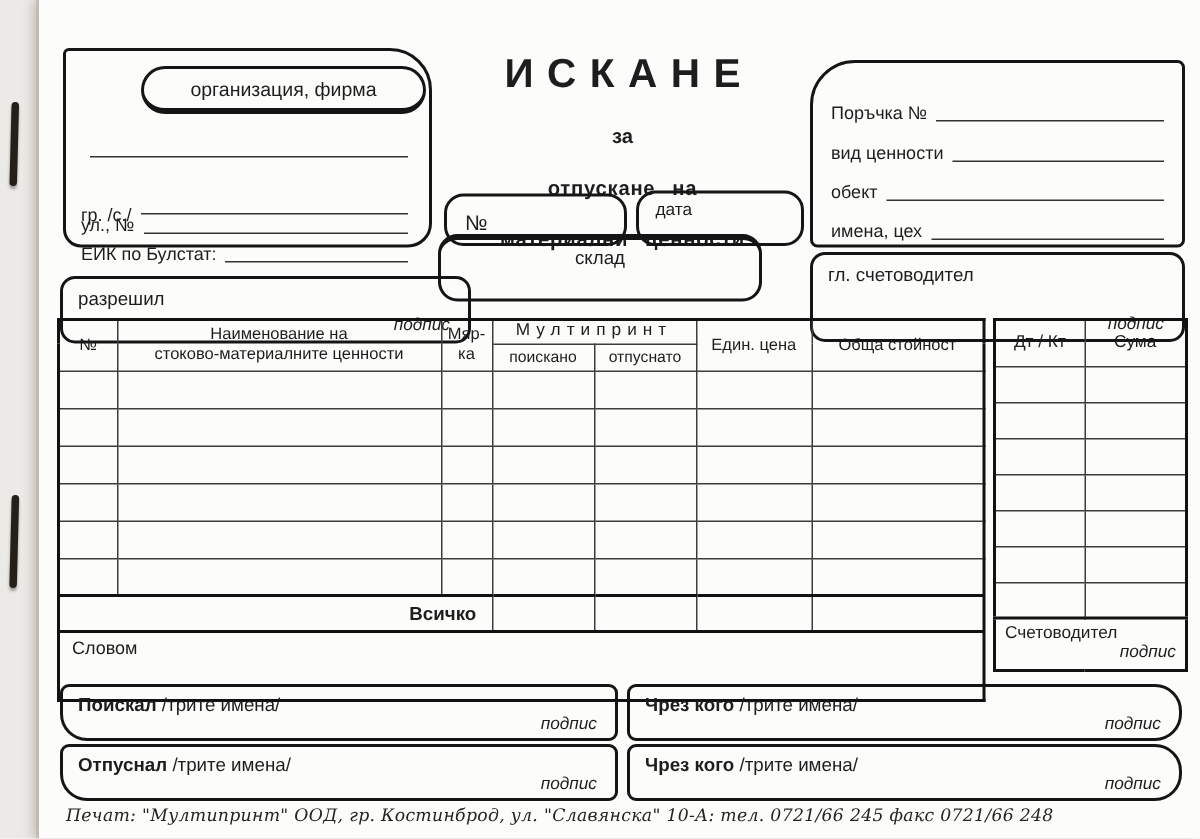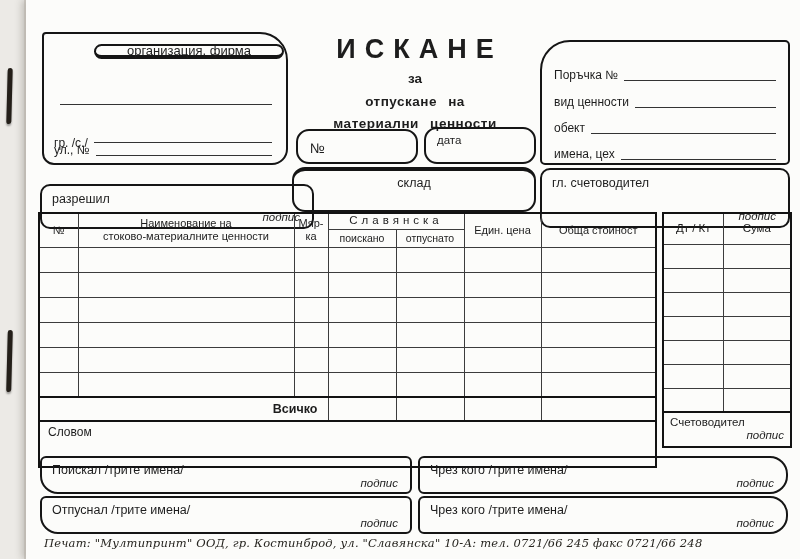--- a/index.html
+++ b/index.html
@@ -25,54 +25,54 @@
     box-shadow:0 2px 2px rgba(0,0,0,.35);
   }
   .staple.s1{top:68px;height:56px;}
   .staple.s2{top:330px;height:62px;}
 
   .fbox{position:absolute;border:2.5px solid #151515;background:transparent;}
 
   
   .org-box{left:42px;top:32px;width:246px;height:133px;border-radius:4px 28px 16px 12px;}
   .org-pill{
-    position:absolute;left:50px;top:10px;width:190px;height:15px;
+    position:absolute;left:50px;top:10px;width:190px;height:32px;
     border:2px solid #151515;border-bottom-width:4px;border-radius:17px;
     display:flex;align-items:center;justify-content:center;font-size:13px;
   }
   .org-uline0{position:absolute;left:16px;right:14px;top:70px;border-bottom:1.5px solid #333;}
   .f-row{position:absolute;display:flex;align-items:flex-end;font-size:12px;line-height:1;}
   .f-row .uline{flex:1;border-bottom:1.5px solid #333;margin-left:6px;}
   .org-box .f-row{left:10px;right:14px;height:19px;}
   .org-r1{top:99px;align-items:center;} .org-r2{top:103px;} .org-r3{top:122px;}
 
   
   .title-wrap{position:absolute;left:293px;top:36px;width:244px;text-align:center;}
   .title-main{font-size:27px;font-weight:bold;letter-spacing:9px;padding-left:9px;line-height:1;}
-  .title-sub{font-size:13.5px;font-weight:bold;line-height:1;margin-top:9px;}
+  .title-sub{font-size:13.5px;font-weight:bold;line-height:1;margin-top:21px;}
   .title-sub.sp{word-spacing:7px;letter-spacing:.5px;}
 
   
   .num-box{left:296px;top:129px;width:122px;height:35px;border-width:2px;border-radius:13px;}
   .num-box .lbl{position:absolute;left:12px;top:9px;font-size:14px;}
   .date-box{left:424px;top:127px;width:112px;height:37px;border-width:2px;border-radius:13px;}
   .date-box .lbl{position:absolute;left:11px;top:5px;font-size:11.5px;}
 
   
   .order-box{left:540px;top:40px;width:250px;height:125px;border-radius:30px 5px 5px 5px;}
   .order-box .f-row{left:12px;right:12px;height:19px;}
   .ord-r1{top:20px;} .ord-r2{top:47px;} .ord-r3{top:73px;} .ord-r4{top:99px;}
 
   
   .appr{border-radius:10px;}
   .appr .lbl{position:absolute;left:10px;top:6px;font-size:12.5px;}
   .podpis{font-style:italic;font-size:11.5px;}
   .appr .podpis{position:absolute;right:12px;bottom:4px;}
   .appr-a{left:40px;top:184px;width:274px;height:45px;}
-  .appr-sklad{left:292px;top:167px;width:244px;height:45px;border-radius:13px;border-top-width:4px;}
+  .appr-sklad{left:292px;top:156px;width:216px;height:45px;border-radius:13px;border-top-width:4px;}
   .appr-sklad .lbl{left:0;right:0;text-align:center;top:5px;}
   .appr-c{left:540px;top:168px;width:250px;height:60px;}
 
   
   table{border-collapse:collapse;table-layout:fixed;position:absolute;}
   .main-table{left:38px;top:212px;width:617px;border:2.5px solid #121212;}
   .acct-table{left:662px;top:212px;width:128px;border:2.5px solid #121212;}
   th,td{border:1px solid #3c3c3c;padding:0;font-weight:normal;overflow:hidden;}
   thead th{font-size:11px;line-height:1.2;text-align:center;vertical-align:middle;}
   .qty-head{letter-spacing:4px;font-size:11.5px;}
@@ -83,21 +83,21 @@
   .slovom-row td{height:46px;border-top:2.5px solid #121212;vertical-align:top;
     padding:3px 8px;font-size:12px;}
   .acct-table .hdr th{height:31px;font-size:11.5px;}
   .acct-table .body-row td{height:24px;}
   .acct-cell{height:35px;border-top:2.5px solid #121212;vertical-align:top;padding:3px 6px;font-size:11.5px;}
   .acct-cell .podpis{display:block;text-align:right;margin-top:1px;}
 
   
   .sig{border-radius:6px;}
   .sig .sig-label{position:absolute;left:10px;top:5px;font-size:12.5px;}
-  .sig .sig-label b{font-weight:normal;}
+  .sig .sig-label b{font-weight:bold;}
   .sig .podpis{position:absolute;right:12px;bottom:3px;}
   .sig1{left:40px;top:456px;width:372px;height:38px;border-radius:6px 6px 6px 18px;}
   .sig2{left:418px;top:456px;width:370px;height:38px;border-radius:6px 18px 18px 6px;}
   .sig3{left:40px;top:496px;width:372px;height:38px;border-radius:6px 6px 6px 18px;}
   .sig4{left:418px;top:496px;width:370px;height:38px;border-radius:6px 18px 18px 6px;}
 
   .footer{
     position:absolute;left:44px;top:536px;width:720px;
     font-family:"DejaVu Serif", serif;font-style:italic;
     font-size:11.5px;letter-spacing:.2px;color:#26241f;
@@ -113,20 +113,24 @@
 
 <div class="fbox org-box">
   <div class="org-pill">организация, фирма</div>
   <div class="org-uline0"></div>
   <div class="f-row org-r1">
     <span>гр. /с./</span>
     <span class="uline"></span>
   </div>
   <div class="f-row org-r2">
     <span>ул., №</span>
+    <span class="uline"></span>
+  </div>
+  <div class="f-row org-r3">
+    <span>ЕИК по Булстат:</span>
     <span class="uline"></span>
   </div>
 </div>
 
 <div class="title-wrap">
   <div class="title-main">ИСКАНЕ</div>
   <div class="title-sub">за</div>
   <div class="title-sub sp">отпускане на</div>
   <div class="title-sub sp">материални ценности</div>
 </div>
@@ -183,21 +187,21 @@
     <tr style="height:16px">
       <th rowspan="2">№</th>
       <th rowspan="2">
         <div>Наименование на</div>
         <div>стоково-материалните ценности</div>
       </th>
       <th rowspan="2">
         <div>Мяр-</div>
         <div>ка</div>
       </th>
-      <th colspan="2" class="qty-head">Славянска</th>
+      <th colspan="2" class="qty-head">Мултипринт</th>
       <th rowspan="2">Един. цена</th>
       <th rowspan="2">Обща стойност</th>
     </tr>
     <tr style="height:18px">
       <th class="sub-head">поискано</th>
       <th class="sub-head">отпуснато</th>
     </tr>
   </thead>
   <tbody>
     <tr class="body-row">

